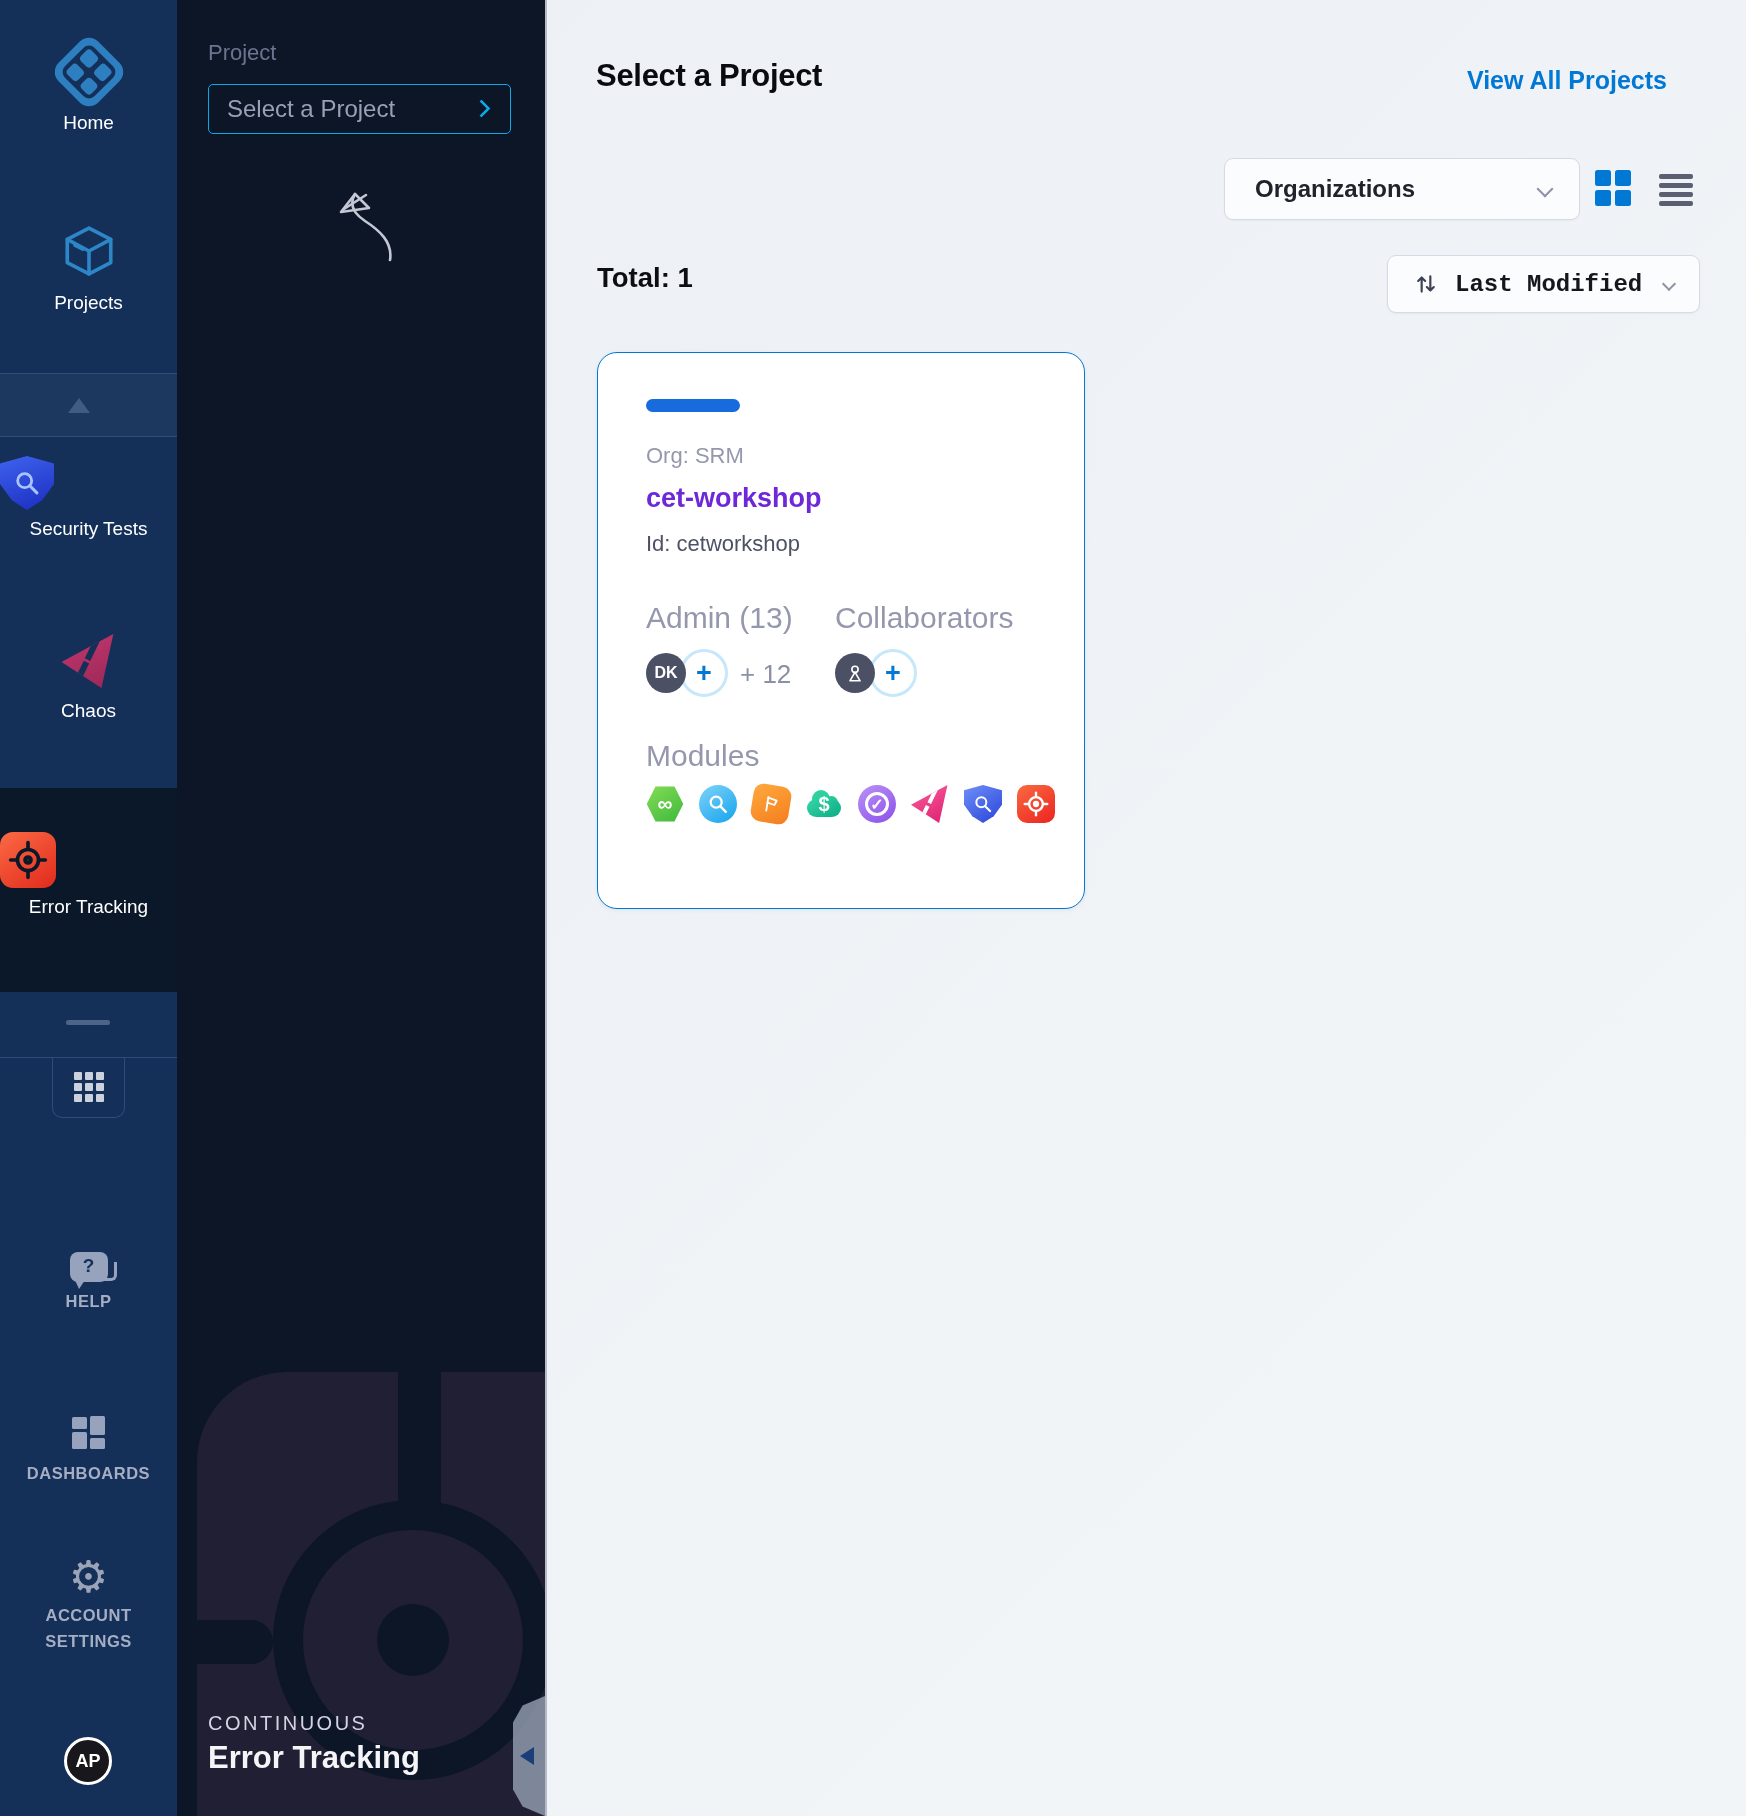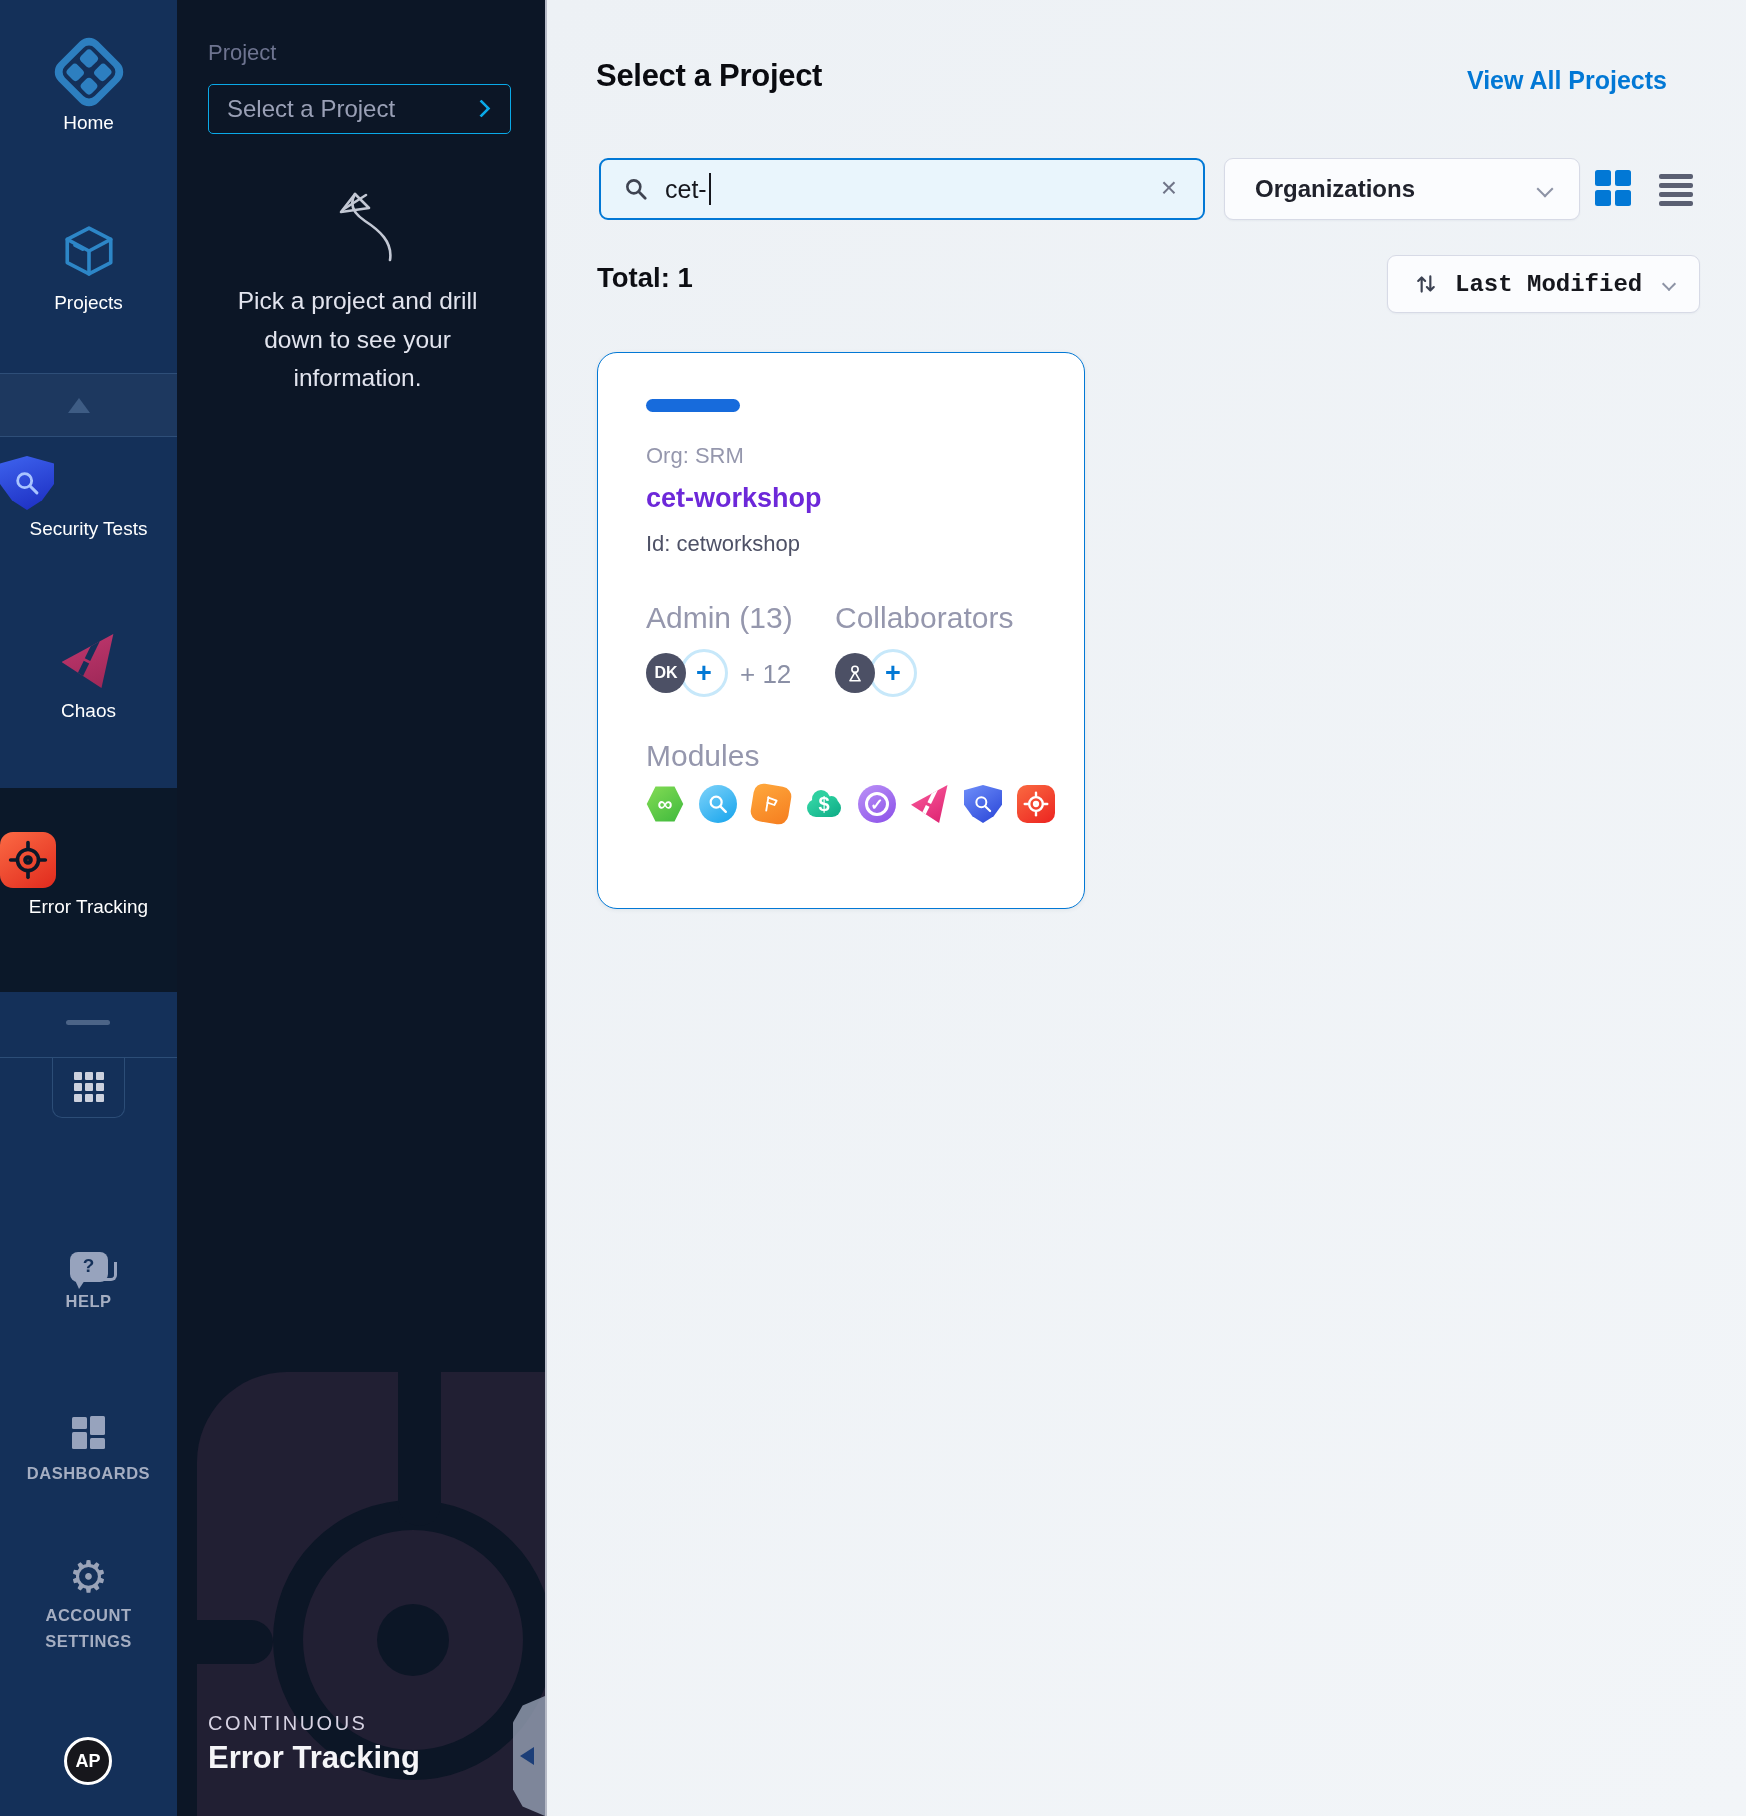--- a/index.html
+++ b/index.html
@@ -249,49 +249,40 @@
     </div>
 
     <span class="arrow-illus">
       <svg width="100" height="100" viewBox="0 0 100 100" fill="none" stroke="#c3c8d4" stroke-width="2.6" stroke-linecap="round" stroke-linejoin="round">
         <path d="M73 92 C 76 74, 62 62, 48 53 C 36 45, 32 36, 38 26"></path>
         <path d="M38 26 L24 44 L52 40 Z"></path>
         <path d="M27 41 L49 27"></path>
       </svg>
     </span>
 
-    <div class="hint">Pick a project and drill down to see your information.</div>
 
     <div class="wm-rect"></div>
     <div class="wm-ring"></div>
     <div class="wm-dot"></div>
     <div class="wm-vbar"></div>
     <div class="wm-hbar"></div>
 
     <div class="kicker">CONTINUOUS</div>
     <div class="panel-title">Error Tracking</div>
 
     <div class="collapse-hex">
       <span class="tri"></span>
     </div>
   </section>
 
   <main class="main">
 
     <h1 class="main-title">Select a Project</h1>
     <a class="view-all">View All Projects</a>
 
-    <div class="searchbox">
-      <svg width="26" height="26" viewBox="0 0 24 24" stroke="#3f4451" fill="none">
-          <use href="#mag"></use>
-        </svg>
-      <span class="val">cet-</span>
-        <span class="caret"></span>
-      <span class="clear-x">×</span>
-    </div>
 
     <div class="selectbox org-select">
       <span class="txt">Organizations</span>
       <span class="chev"></span>
     </div>
 
     <div class="grid-toggle">
         <i></i>
         <i></i>
         <i></i>

